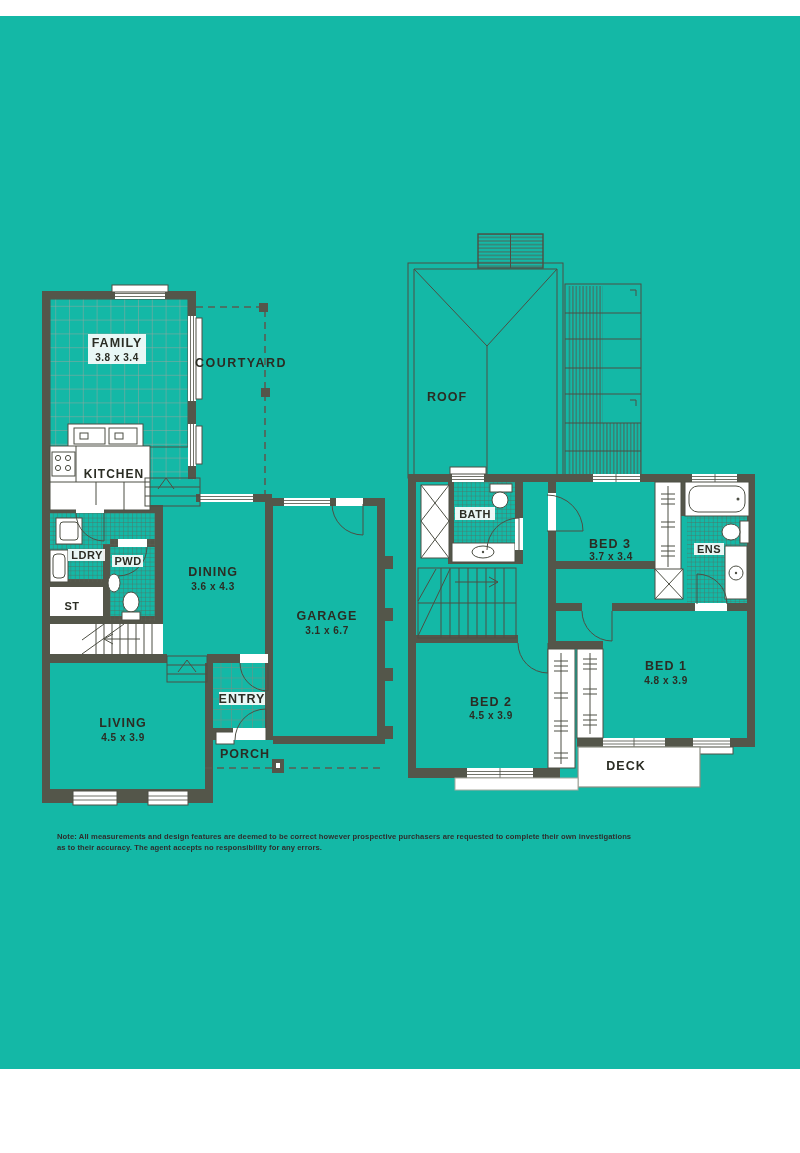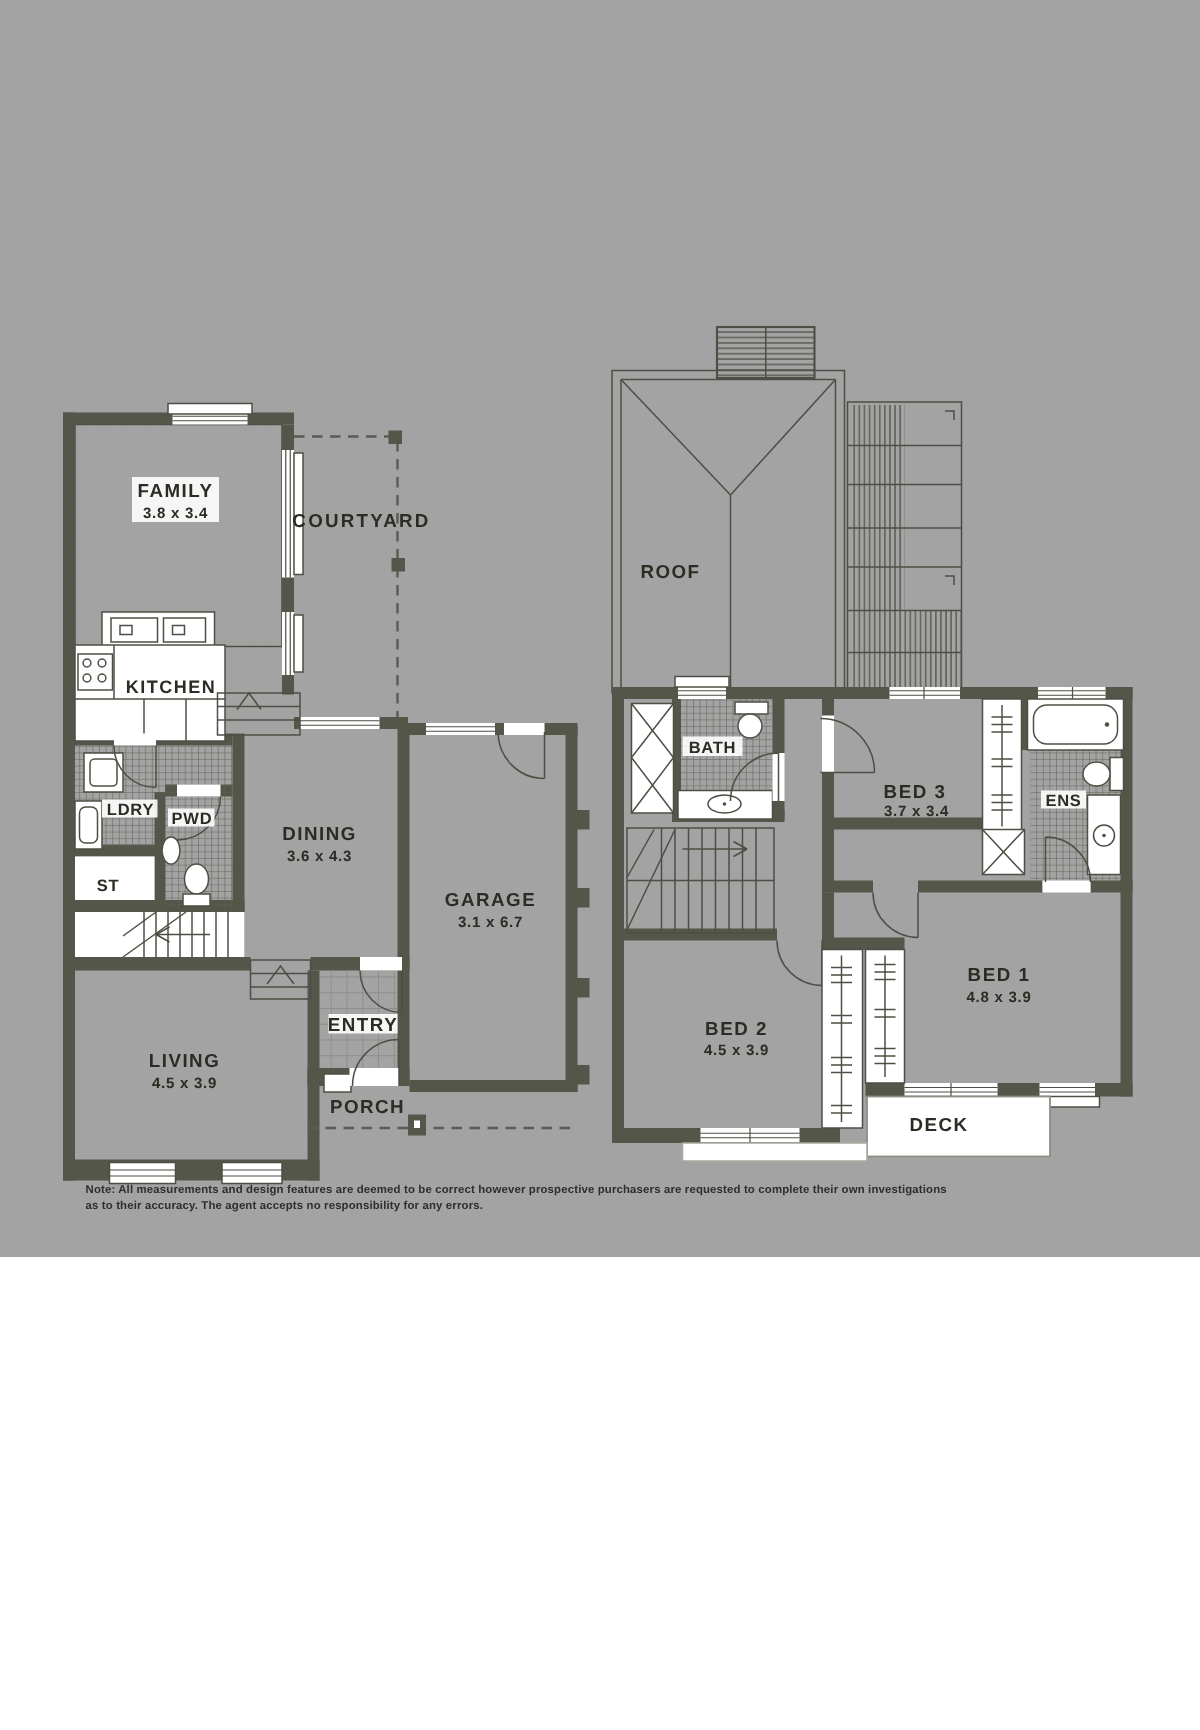--- a/index.html
+++ b/index.html
@@ -1,19 +1,19 @@
 <!DOCTYPE html>
 <html><head>
 <meta charset="utf-8">
 <style>
   html,body{margin:0;padding:0;background:#fff;}
-  .page{position:relative;width:800px;height:838px;background:#a3a3a3;overflow:hidden;
-        font-family:"Liberation Sans",sans-serif;}
+  .page{position:relative;width:800px;height:1053px;background:#14b8a6;overflow:hidden;
+        font-family:"Liberation Sans",sans-serif;margin-top:16px;}
   .plan-svg{position:absolute;left:0;top:0;}
-  .note{position:absolute;left:57px;top:788px;width:585px;
+  .note{position:absolute;left:57px;top:816px;width:585px;
         font-size:7.6px;line-height:10.5px;font-weight:700;color:#2e2e2e;
         letter-spacing:0.1px;}
   text{font-family:"Liberation Sans",sans-serif;fill:#2b2d24;}
   .room-name{font-size:12.5px;font-weight:700;letter-spacing:1px;text-anchor:middle;}
   .room-dims{font-size:10px;font-weight:700;letter-spacing:0.5px;text-anchor:middle;}
   .room-name-sm{font-size:11px;font-weight:700;letter-spacing:0.5px;text-anchor:middle;}
   .wall{fill:#54564a;}
   .thinline{stroke:#4d4f44;stroke-width:1;fill:none;}
   .fixture{stroke:#4d4f44;stroke-width:1;fill:#fff;}
   .door{stroke:#4d4f44;stroke-width:1;fill:none;}

